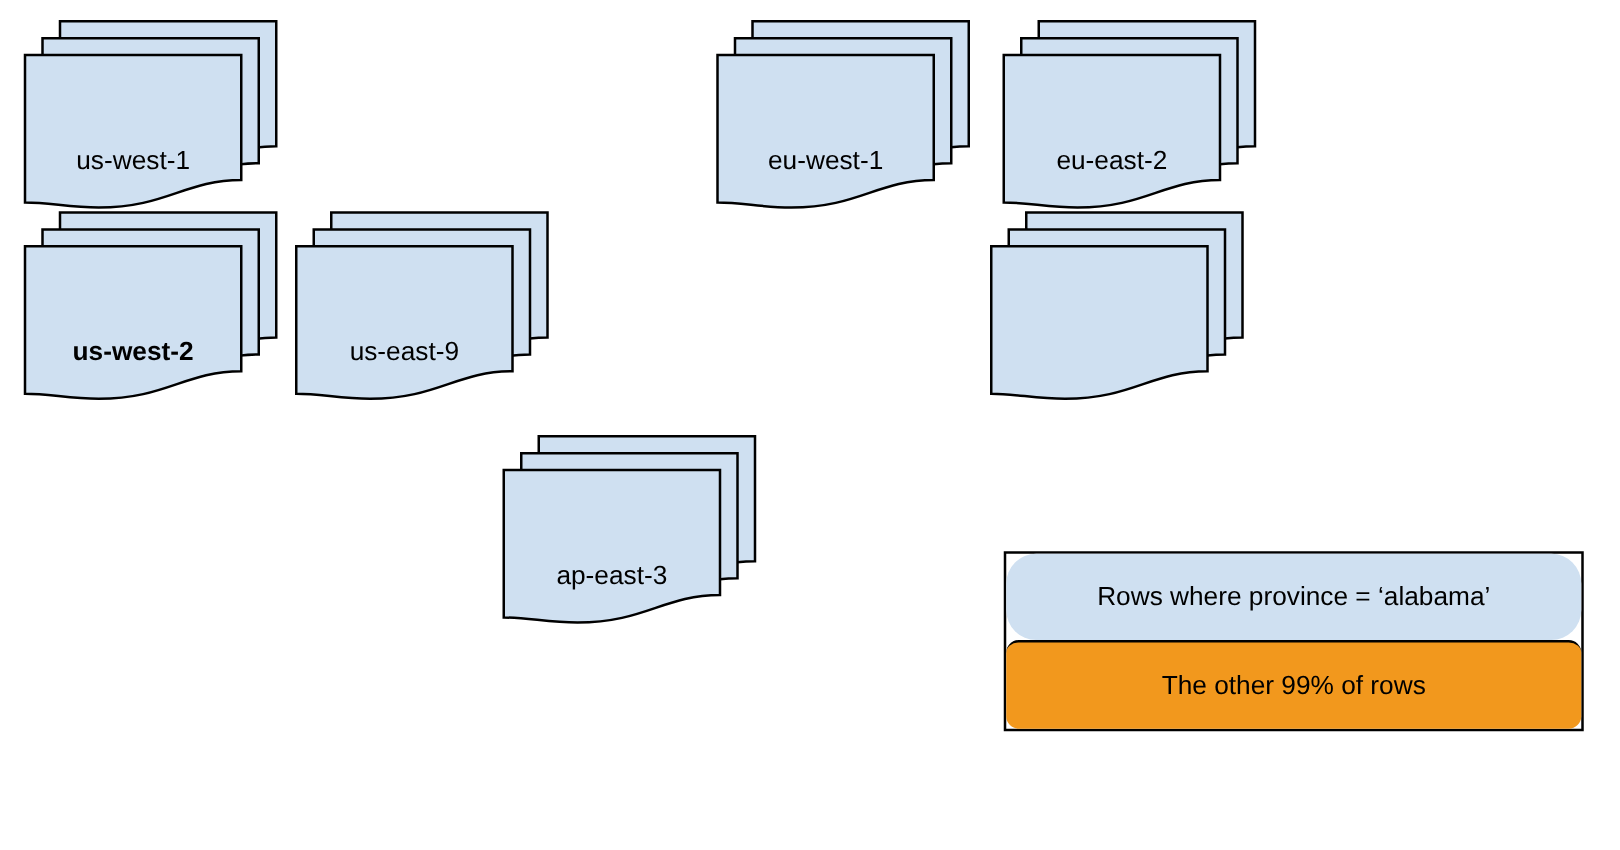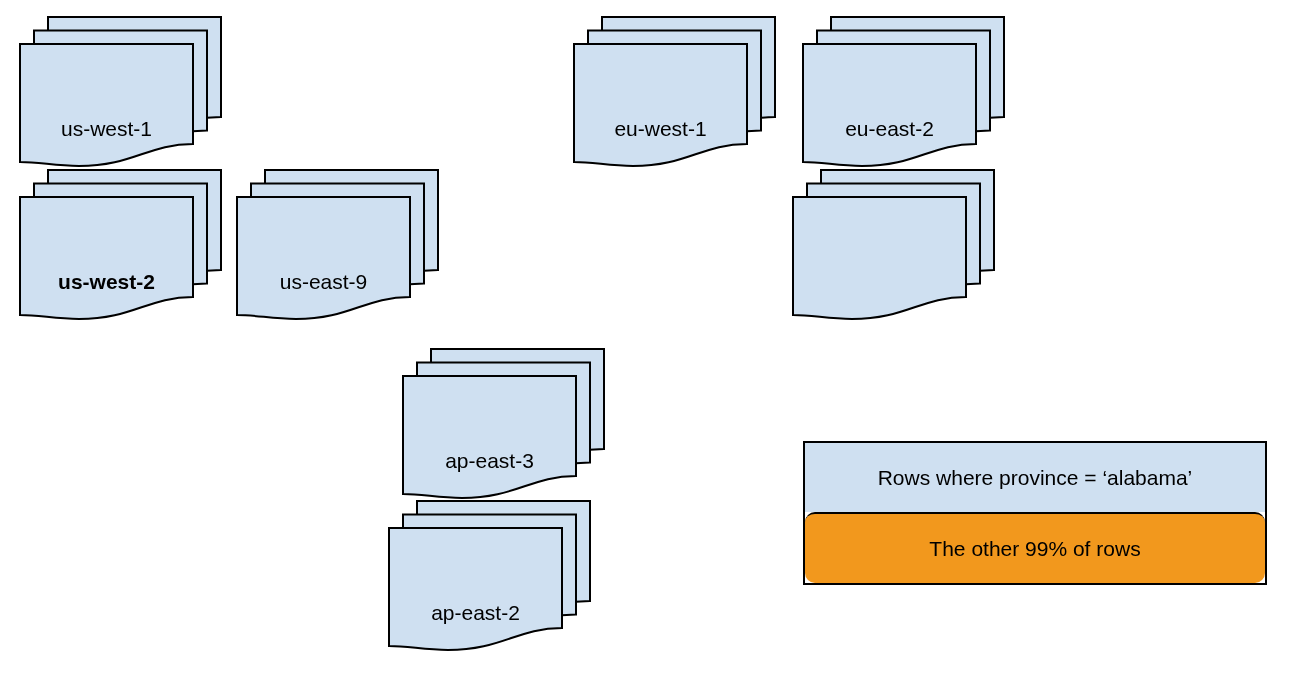--- a/index.html
+++ b/index.html
@@ -64,20 +64,21 @@
   .legend-row {
     flex: 1;
     display: flex;
     align-items: center;
     justify-content: center;
     font-size: 21px;
     text-align: center;
   }
   .legend-row.blue {
     background: var(--region-fill, #cfe0f1);
+    border-radius: 24px;
   }
   .legend-row.orange {
     background: var(--highlight-fill, #f2981d);
     border-top: 2px solid var(--stroke, #000000);
     border-radius: 10px;
   }
 </style>
 </head>
 <body>
 
@@ -146,28 +147,20 @@
 
   <div class="stack" style="left:401px; top:347px;">
     <svg width="204" height="153" viewBox="0 0 204 153">
       <use href="#docshape" transform="translate(30,2)"></use>
       <use href="#docshape" transform="translate(16,15.5)"></use>
       <use href="#docshape" transform="translate(2,29)"></use>
     </svg>
     <div class="stack-label">ap-east-3</div>
   </div>
 
-  <div class="stack" style="left:387px; top:499px;">
-    <svg width="204" height="153" viewBox="0 0 204 153">
-      <use href="#docshape" transform="translate(30,2)"></use>
-      <use href="#docshape" transform="translate(16,15.5)"></use>
-      <use href="#docshape" transform="translate(2,29)"></use>
-    </svg>
-    <div class="stack-label">ap-east-2</div>
-  </div>
 
   <div class="legend">
     <div class="legend-row blue">
       <span>Rows where province = ‘alabama’</span>
     </div>
     <div class="legend-row orange">
       <span>The other 99% of rows</span>
     </div>
   </div>
 

